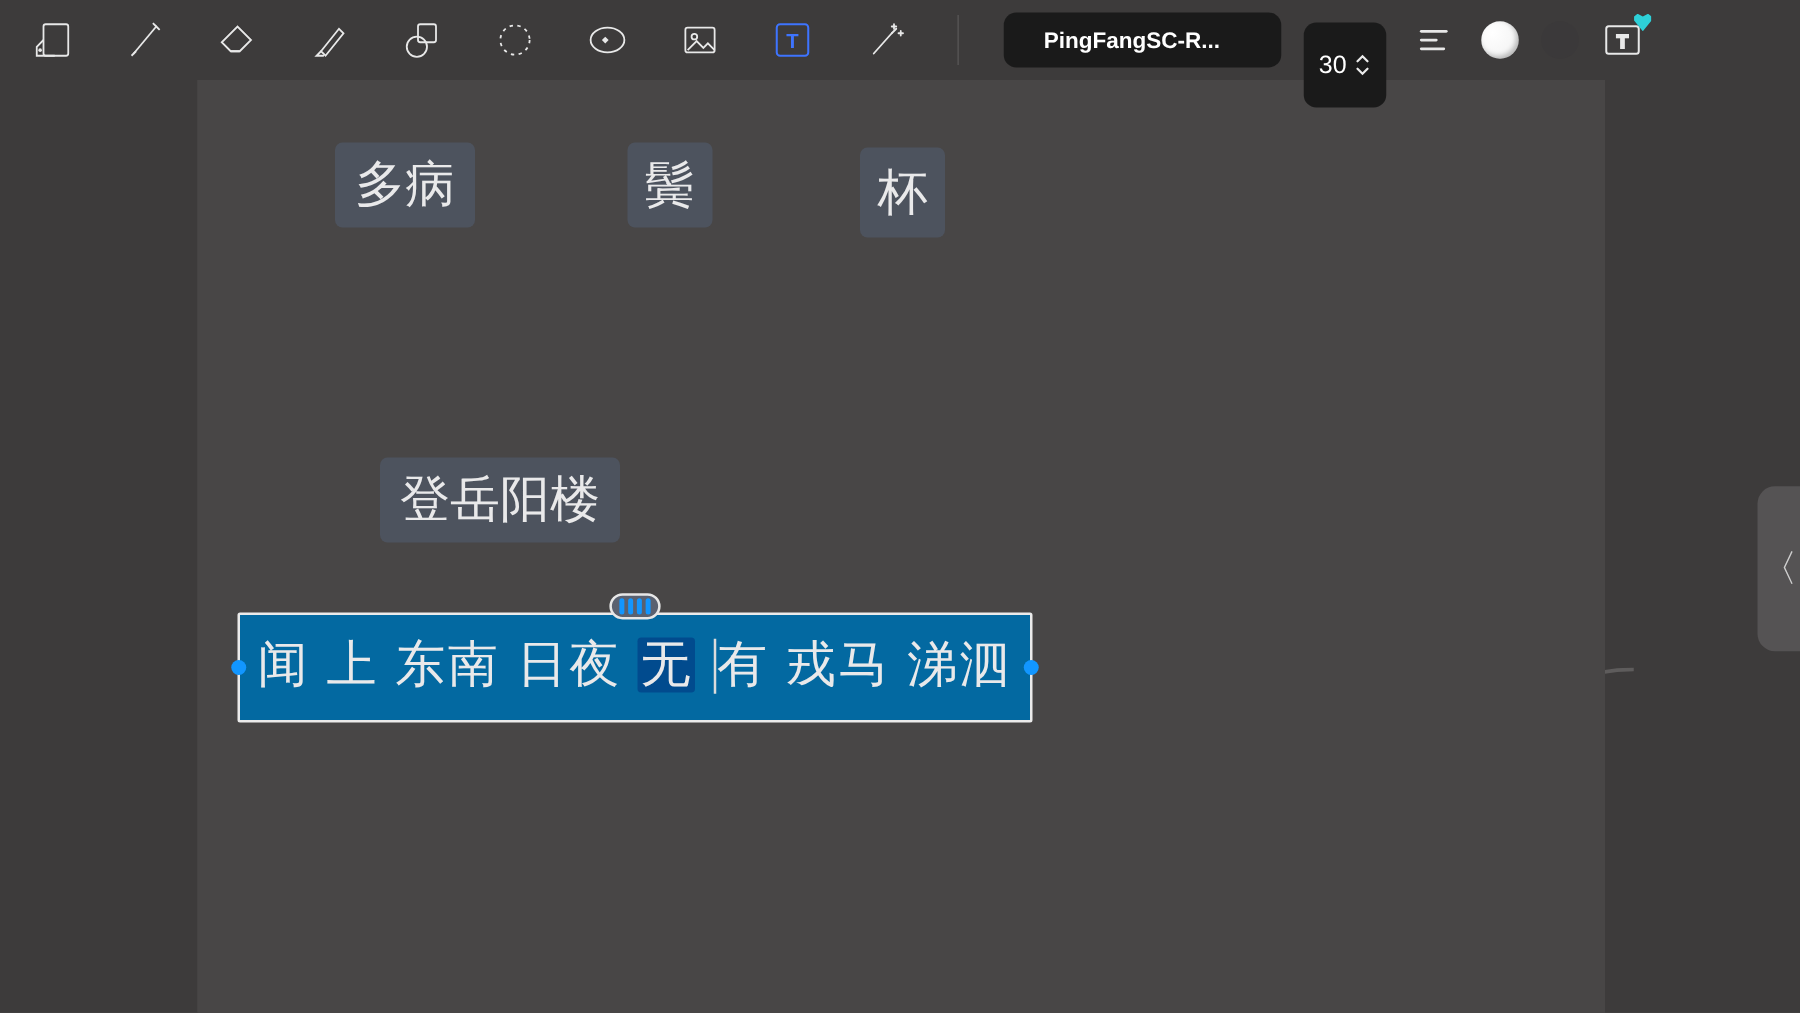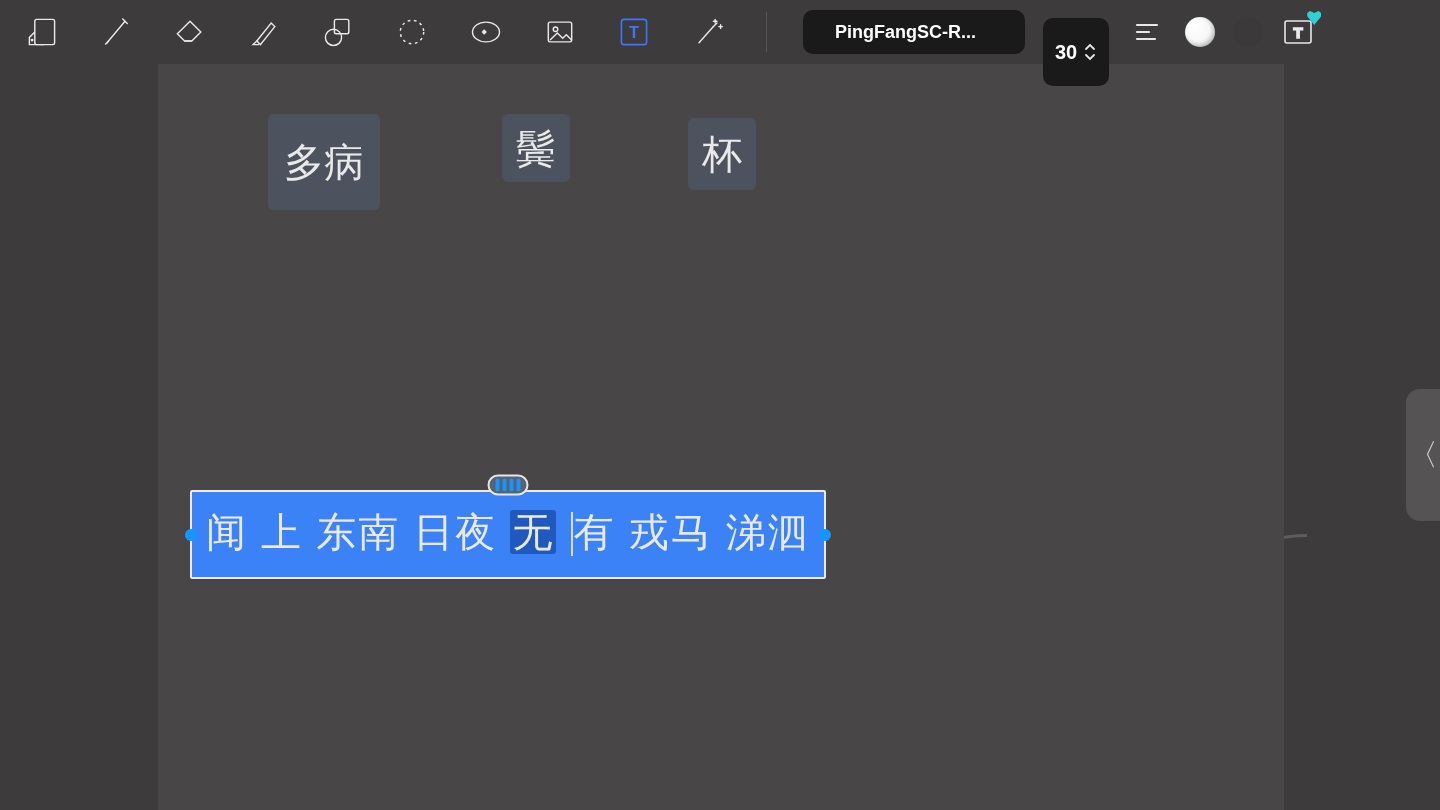--- a/index.html
+++ b/index.html
@@ -16,34 +16,34 @@
   }
   html,body{margin:0;padding:0;width:1440px;height:810px;overflow:hidden;font-family:-apple-system,BlinkMacSystemFont,"Segoe UI",sans-serif;background:var(--bg-canvas);}
   
   .toolbar{position:absolute;top:0;left:0;right:0;height:64px;background:var(--bg-top);display:flex;align-items:center;padding:0 22px;gap:32px;z-index:5;}
   .toolbar-left{display:flex;align-items:center;gap:34px;}
   .tool-btn{width:40px;height:40px;display:flex;align-items:center;justify-content:center;cursor:pointer;position:relative;}
   .tool-btn svg{width:36px;height:36px;}
   .divider{width:1px;height:40px;background:#5a5858;margin:0 4px;}
   .toolbar-right{display:flex;align-items:center;gap:18px;}
   .font-pill{background:#1a1a1a;border-radius:10px;height:44px;min-width:158px;display:flex;align-items:center;padding:0 32px;color:var(--white);font-weight:600;font-size:18px;cursor:pointer;}
-  .size-pill{background:#1a1a1a;border-radius:10px;height:44px;display:flex;align-items:center;gap:6px;padding:12px 12px;color:var(--white);font-weight:700;font-size:20px;cursor:pointer;margin-top:40px;}
+  .size-pill{background:#1a1a1a;border-radius:10px;height:44px;display:flex;align-items:center;gap:6px;padding:12px 12px;color:var(--white);font-weight:400;font-size:20px;cursor:pointer;margin-top:40px;}
   .align-btn svg{width:28px;height:28px;}
   .color-dot{width:30px;height:30px;border-radius:50%;background:radial-gradient(circle at 30% 30%,#ffffff,#f0f0f0);box-shadow:inset -2px -2px 4px rgba(0,0,0,.25);cursor:pointer;}
   .text-box-btn{position:relative;width:34px;height:34px;display:flex;align-items:center;justify-content:center;cursor:pointer;}
   .heart-dot{position:absolute;top:-4px;right:-6px;width:14px;height:14px;background:var(--teal);clip-path:polygon(50% 100%,0 38%,0 15%,20% 0,50% 15%,80% 0,100% 15%,100% 38%);} 
 
   
   .canvas-page{position:absolute;top:64px;left:158px;right:156px;bottom:0;background:var(--bg-canvas);}
   .side-strip-left{position:absolute;top:64px;left:0;width:158px;bottom:0;background:var(--bg-top);}
   .side-strip-right{position:absolute;top:64px;right:0;width:156px;bottom:0;background:var(--bg-top);}
 
-  .text-chip{position:absolute;background:var(--box-bg);color:var(--text-light);font-size:40px;padding:28px 16px;border-radius:6px;line-height:1;white-space:nowrap;}
-
-  .active-textbox{position:absolute;background:#3b82f6;border:2px solid #ebebeb;border-radius:2px;color:var(--text-light);font-size:40px;line-height:1;padding:20px 14px;white-space:nowrap;letter-spacing:2px;}
+  .text-chip{position:absolute;background:var(--box-bg);color:var(--text-light);font-size:40px;padding:14px 16px;border-radius:6px;line-height:1;white-space:nowrap;}
+
+  .active-textbox{position:absolute;background:#0369a1;border:2px solid #ebebeb;border-radius:2px;color:var(--text-light);font-size:40px;line-height:1;padding:20px 14px;white-space:nowrap;letter-spacing:2px;}
   .handle{width:12px;height:12px;background:var(--blue);border-radius:50%;position:absolute;}
   .handle.left{left:-7px;top:50%;transform:translateY(-50%);}
   .handle.right{right:-7px;top:50%;transform:translateY(-50%);}
   .rotate-handle{position:absolute;left:50%;top:-7px;transform:translate(-50%,-50%);background:#5a6170;border:2px solid #e7e7e7;border-radius:999px;padding:2px 6px;display:flex;gap:3px;}
   .rotate-handle span{width:4px;height:13px;background:var(--blue);border-radius:2px;}
   .char-sel{background:rgba(0,40,120,.45);border-radius:3px;padding:0 2px;}
   .text-cursor{display:inline-block;width:2px;height:44px;background:#dcdcdc;vertical-align:middle;margin:0 1px;position:relative;top:-1px;}
 
   .side-grab{position:absolute;right:0;top:325px;width:34px;height:132px;background:#555354;border-radius:14px 0 0 14px;display:flex;align-items:center;justify-content:center;color:#cfcfcf;font-size:30px;cursor:pointer;}
   .corner-arc{position:absolute;right:-10px;bottom:-10px;width:280px;height:280px;border:3px solid #5e5c5c;border-radius:50%;background:transparent;clip-path:inset(0 50% 50% 0);} 
@@ -173,20 +173,23 @@
   <div class="text-chip" style="left:110px;top:50px;">
     <span>多病</span>
   </div>
   <div class="text-chip" style="left:344px;top:50px;padding:14px 14px;">
     <span>鬓</span>
   </div>
   <div class="text-chip" style="left:530px;top:54px;padding:16px 14px;">
     <span>杯</span>
   </div>
 
+  <div class="text-chip" style="left:146px;top:302px;">
+    <span>登岳阳楼</span>
+  </div>
 
   <div class="active-textbox" style="left:32px;top:426px;">
     <div class="rotate-handle">
         <span></span>
         <span></span>
         <span></span>
         <span></span>
       </div>
     <div class="handle left"></div>
     <div class="handle right"></div>

